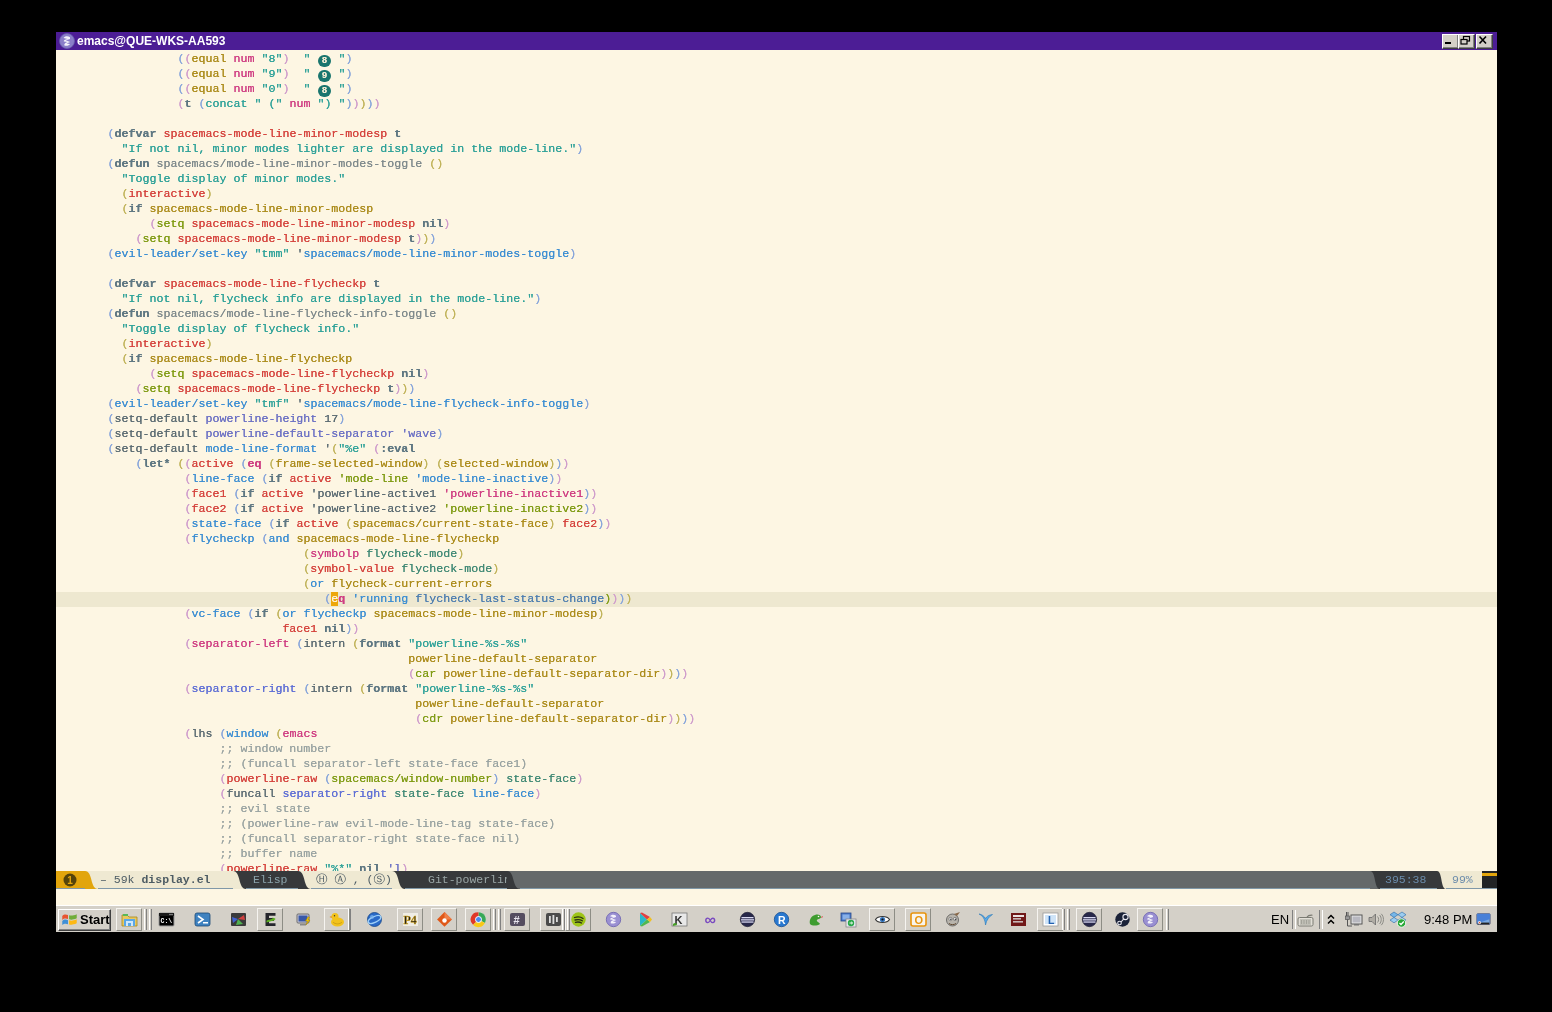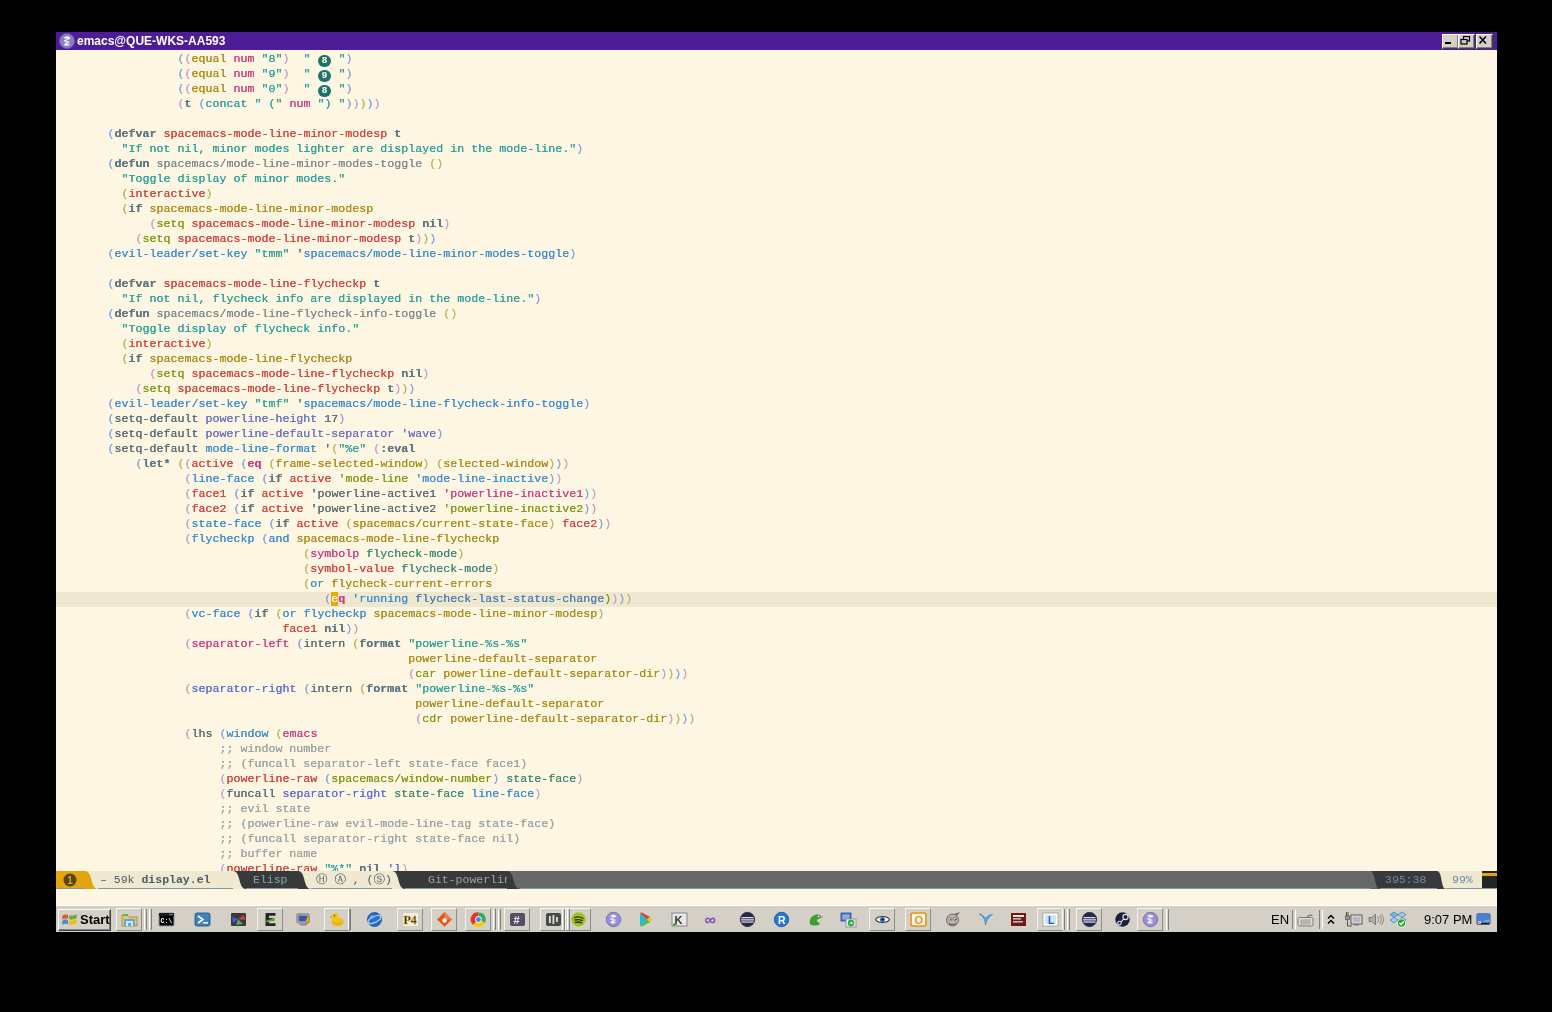--- a/index.html
+++ b/index.html
@@ -397,21 +397,21 @@
         <path d="M9.5 4.5 C11 6, 11 9, 9.5 10.5 M11.5 3 C13.8 5, 13.8 10, 11.5 12 M13.2 1.8 C16.2 4.5, 16.2 10.5, 13.2 13.2" stroke="#8a8a84" stroke-width="1" fill="none"></path>
       </svg>
       <svg style="position:absolute;left:1333px;top:5px" width="18" height="17" viewBox="0 0 18 17">
         <path d="M5 1 L9 3.7 L5 6.4 L1 3.7 Z" fill="#76b6e8" stroke="#2868a8" stroke-width="0.6"></path>
         <path d="M13 1 L17 3.7 L13 6.4 L9 3.7 Z" fill="#9ccdf0" stroke="#2868a8" stroke-width="0.6"></path>
         <path d="M5 6.4 L9 9.1 L5 11.8 L1 9.1 Z" fill="#9ccdf0" stroke="#2868a8" stroke-width="0.6"></path>
         <path d="M13 6.4 L17 9.1 L13 11.8 L9 9.1 Z" fill="#76b6e8" stroke="#2868a8" stroke-width="0.6"></path>
         <circle cx="12.5" cy="12" r="4.2" fill="#28a838" stroke="#fff" stroke-width="0.8"></circle>
         <path d="M10.5 12 L12 13.5 L14.8 10.5" stroke="#fff" stroke-width="1.3" fill="none"></path>
       </svg>
-      <span style="position:absolute;left:1368px;top:6px;font:13px &quot;Liberation Sans&quot;,sans-serif;color:#000">9:07 PM</span>
+      <span style="position:absolute;left:1368px;top:6px;font:13px &quot;Liberation Sans&quot;,sans-serif;color:#000">9:48 PM</span>
       <svg style="position:absolute;left:1420px;top:5px" width="15" height="17" viewBox="0 0 17 17">
         <rect x="1" y="2" width="15" height="12" rx="1" fill="#7aa8e0" stroke="#3a3a5a" stroke-width="0.8"></rect>
         <path d="M1 2 L16 2 L16 8 L1 13 Z" fill="#4880d8"></path>
         <rect x="2" y="12" width="13" height="2" fill="#222"></rect>
         <circle cx="4" cy="12" r="1.8" fill="#e8e8e8"></circle>
         <path d="M3.2 12 L4.8 12 M4 11.2 L4 12.8" stroke="#d03020" stroke-width="0.7"></path>
       </svg>
     </div>
 </div>
 

